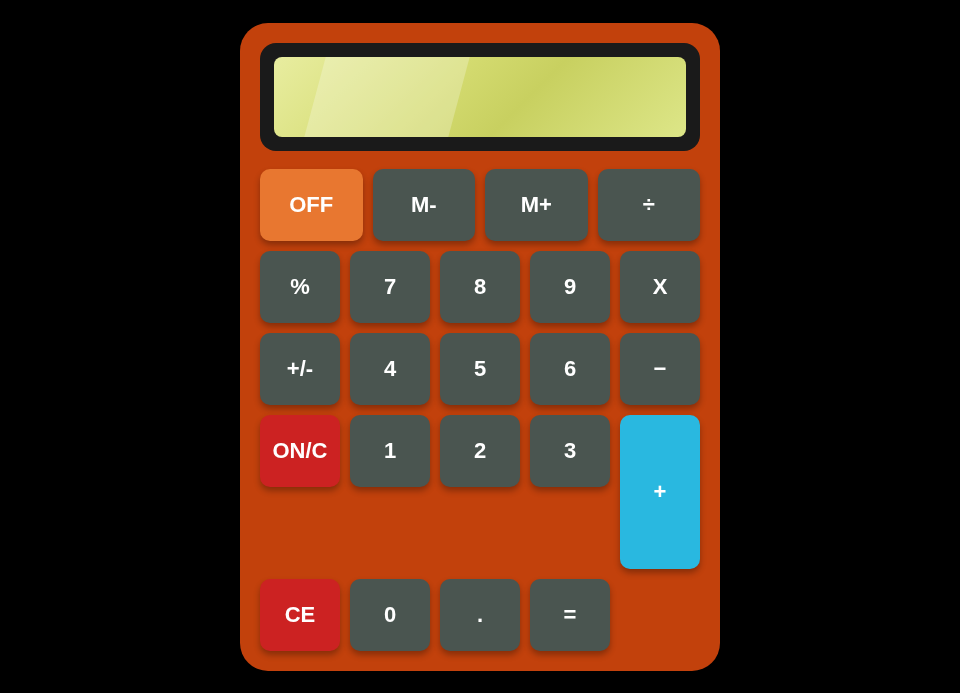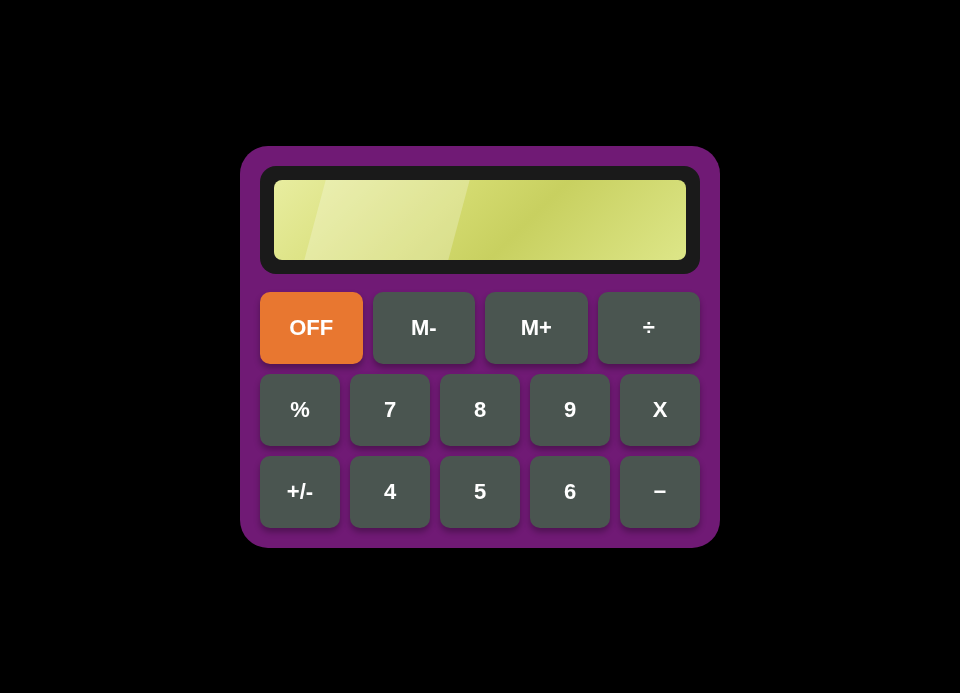--- a/index.html
+++ b/index.html
@@ -7,21 +7,21 @@
       width: 960px;
       height: 693px;
       background: #000;
       display: flex;
       align-items: center;
       justify-content: center;
       font-family: Arial, sans-serif;
     }
 
     .calculator {
-      background: #701a75;
+      background: #c2410c;
       border-radius: 28px;
       padding: 20px;
       width: 480px;
       box-shadow: 0 4px 20px rgba(0,0,0,0.5);
     }
 
     .display-section {
       background: #1a1a1a;
       border-radius: 16px;
       padding: 14px;
@@ -122,15 +122,35 @@
     </div>
 
     <div class="btn-row">
       <button class="btn">+/-</button>
       <button class="btn">4</button>
       <button class="btn">5</button>
       <button class="btn">6</button>
       <button class="btn">−</button>
     </div>
 
+    <div style="display:flex;flex-direction:column;gap:10px;">
+
+      <div style="display:flex;gap:10px;">
+        <button class="btn btn-onc">ON/C</button>
+        <button class="btn">1</button>
+        <button class="btn">2</button>
+        <button class="btn">3</button>
+
+        <button class="btn btn-plus" style="height:154px;align-self:flex-start;position:relative;top:0;">+</button>
+      </div>
+
+      <div style="display:flex;gap:10px;">
+        <button class="btn btn-ce">CE</button>
+        <button class="btn">0</button>
+        <button class="btn">.</button>
+        <button class="btn">=</button>
+
+        <div style="flex:1;"></div>
+      </div>
+    </div>
 
   </div>
 </div>
 
 </body></html>

